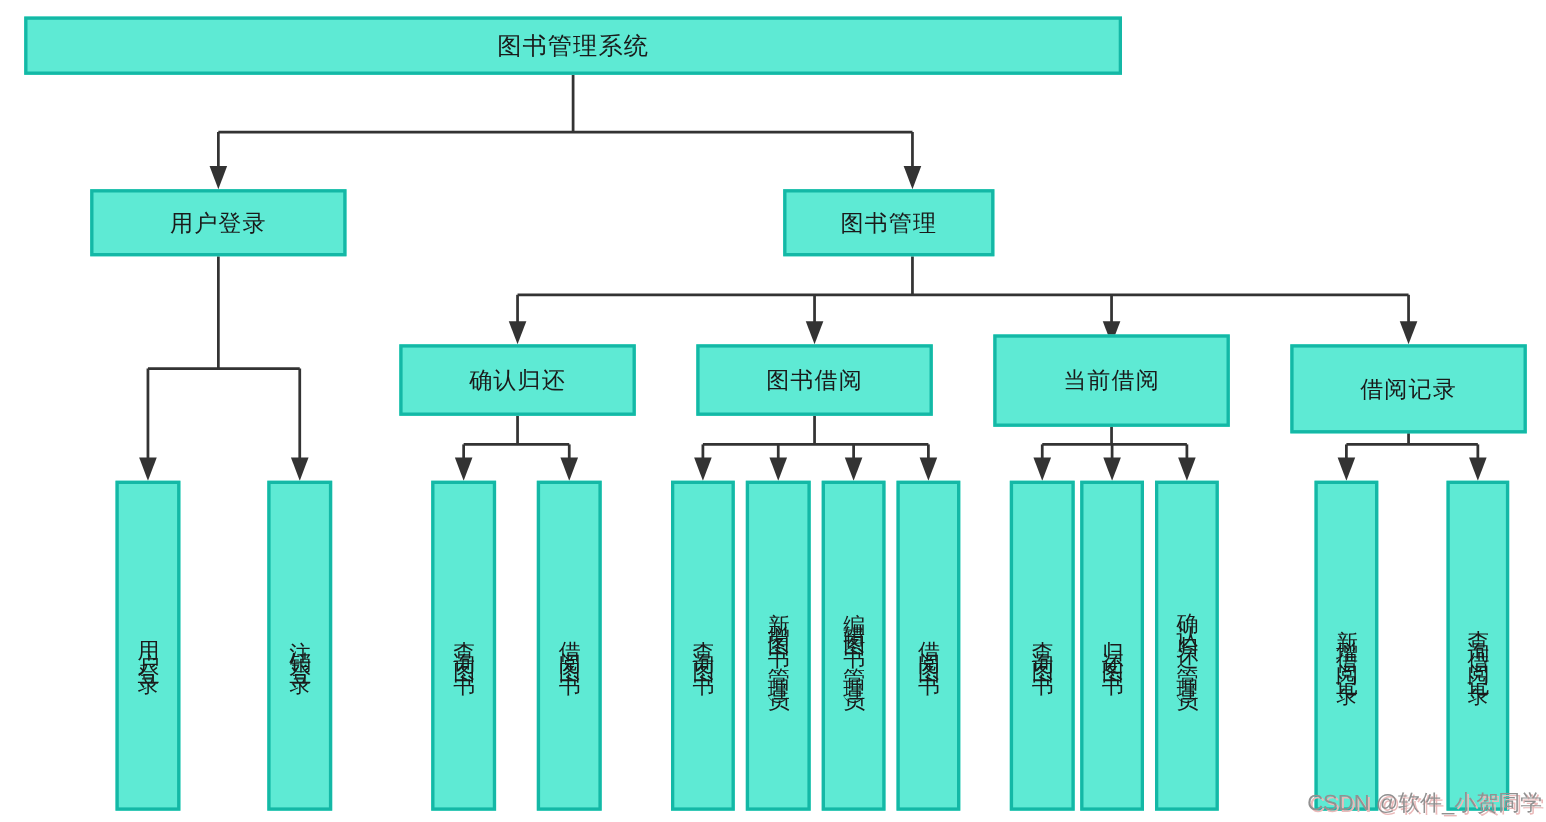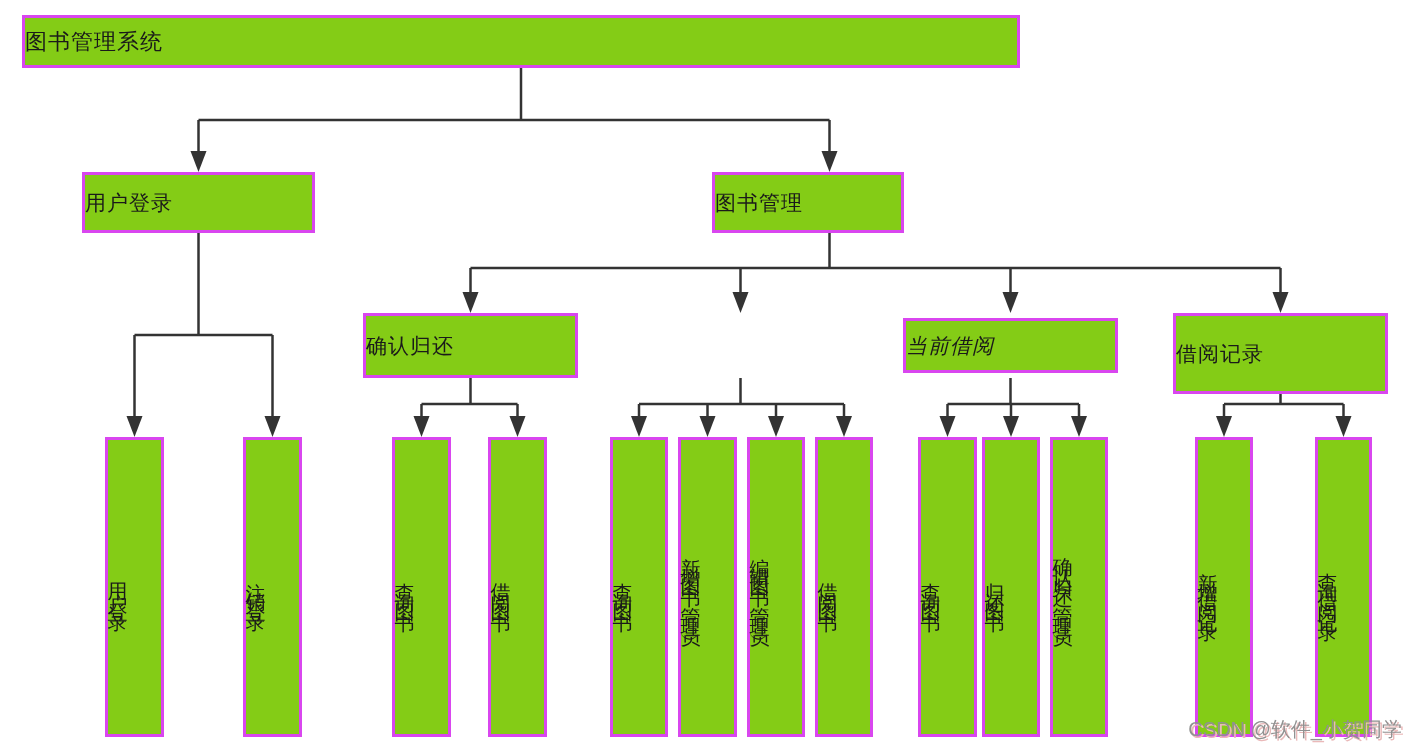--- a/index.html
+++ b/index.html
@@ -13,24 +13,25 @@
   }
   .connectors {
     position: absolute;
     left: 0; top: 0;
     width: 1405px; height: 747px;
     pointer-events: none;
   }
   .box {
     position: absolute;
     box-sizing: border-box;
-    border: 3px solid #d946ef;
-    background: #84cc16;
+    border: 3px solid #14b8a6;
+    background: #5eead4;
     display: flex;
     align-items: center;
+    justify-content: center;
     color: #1a1a1a;
   }
   .hbox { font-size: 21px; letter-spacing: 1px; }
   .root-box { font-size: 22px; }
   .leaf {
     top: 437px;
     height: 300px;
     font-size: 20px;
   }
   .leaf .vtext {
@@ -132,21 +133,24 @@
   <div class="box hbox" style="left:82px; top:172px; width:233px; height:61px;">
     <span>用户登录</span>
   </div>
   <div class="box hbox" style="left:712px; top:172px; width:192px; height:61px;">
     <span>图书管理</span>
   </div>
 
   <div class="box hbox" style="left:363px; top:313px; width:215px; height:65px;">
     <span>确认归还</span>
   </div>
-  <div class="box hbox" style="left:903px; top:318px; width:215px; height:55px;font-style:italic;">
+  <div class="box hbox" style="left:633px; top:313px; width:215px; height:65px;">
+    <span>图书借阅</span>
+  </div>
+  <div class="box hbox" style="left:903px; top:304px; width:215px; height:84px;">
     <span>当前借阅</span>
   </div>
   <div class="box hbox" style="left:1173px; top:313px; width:215px; height:81px;">
     <span>借阅记录</span>
   </div>
 
   <div class="box leaf" style="left:105px; width:59px;">
     <span class="vtext">用户登录</span>
   </div>
   <div class="box leaf" style="left:243px; width:59px;">

